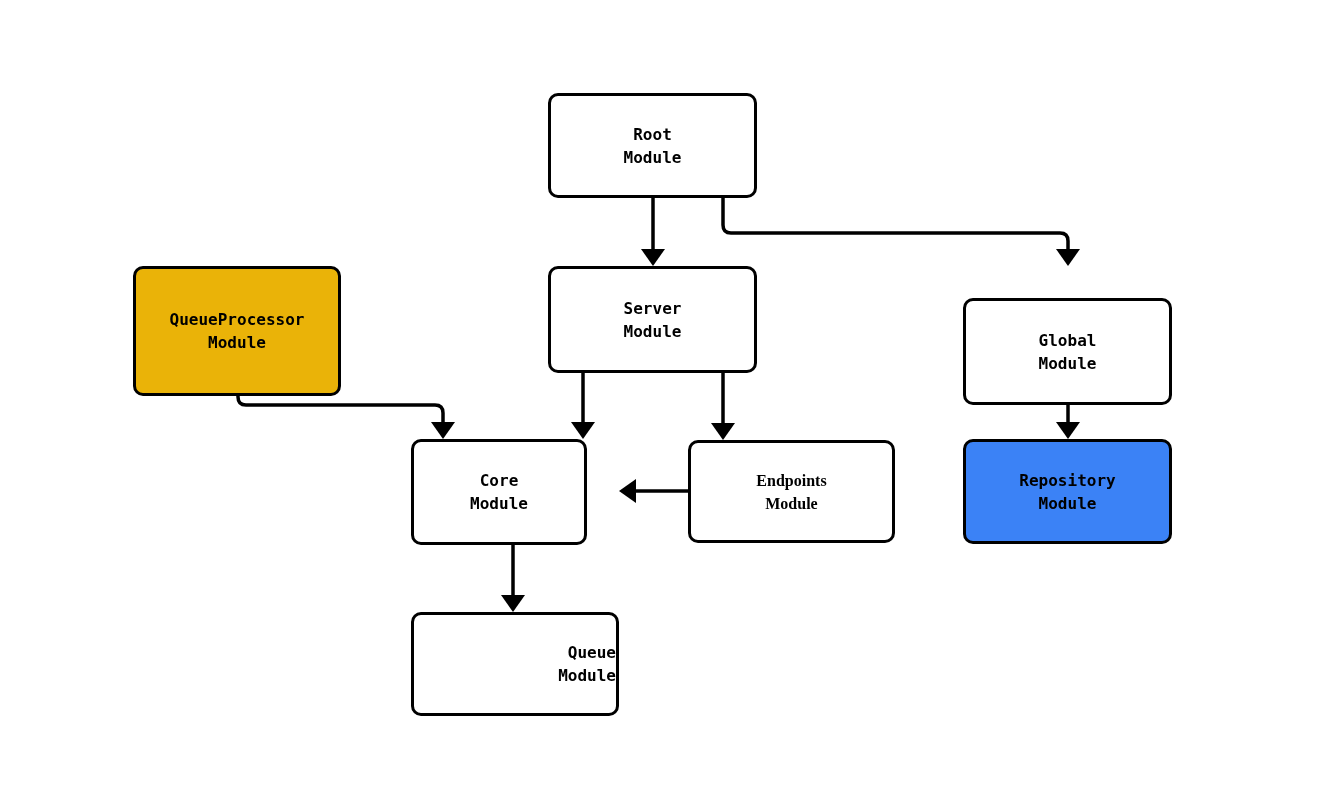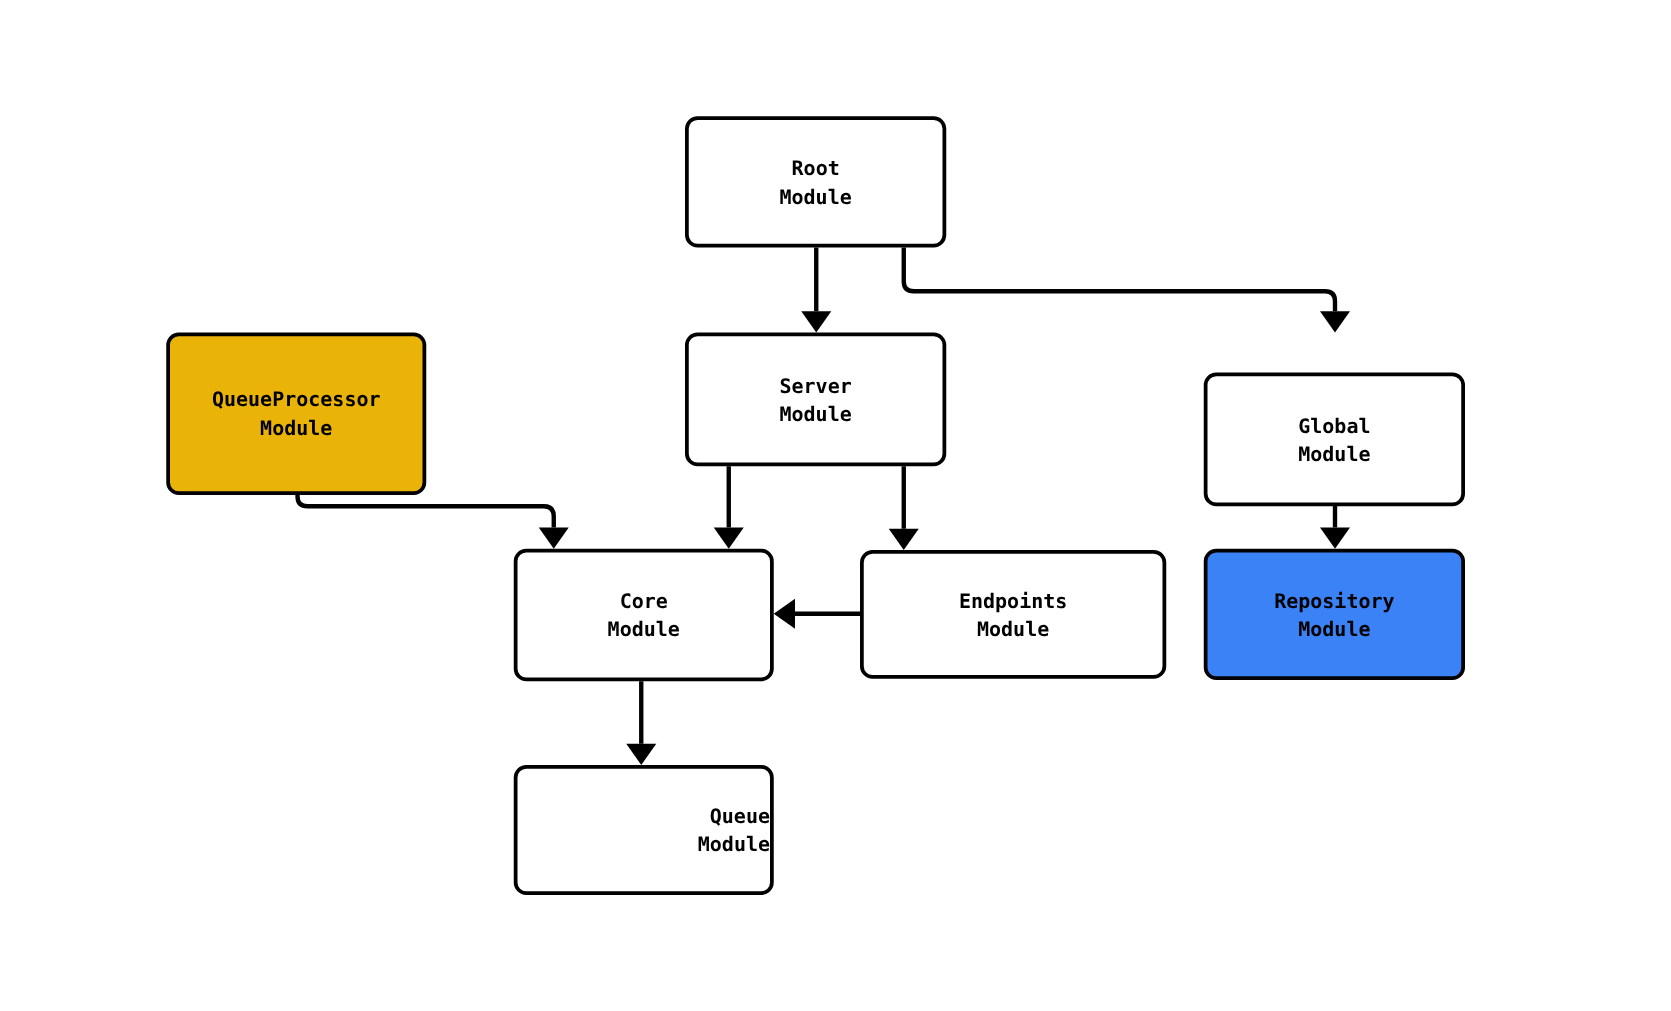--- a/index.html
+++ b/index.html
@@ -81,25 +81,25 @@
         <div class="node-label" style="color: rgb(0, 0, 0);">Module</div>
       </div>
       <div class="node" style="left: 548px; top: 266px; width: 209px; height: 107px; background: rgb(255, 255, 255); border-color: rgb(0, 0, 0);">
         <div class="node-label" style="color: rgb(0, 0, 0);">Server</div>
         <div class="node-label" style="color: rgb(0, 0, 0);">Module</div>
       </div>
       <div class="node" style="left: 963px; top: 266px; width: 209px; height: 107px; background: rgb(255, 255, 255); border-color: rgb(0, 0, 0); margin-top: 32px;">
         <div class="node-label" style="color: rgb(0, 0, 0);">Global</div>
         <div class="node-label" style="color: rgb(0, 0, 0);">Module</div>
       </div>
-      <div class="node" style="left: 411px; top: 439px; width: 208px; height: 106px; background: rgb(255, 255, 255); border-color: rgb(0, 0, 0);">
+      <div class="node" style="left: 411px; top: 439px; width: 176px; height: 106px; background: rgb(255, 255, 255); border-color: rgb(0, 0, 0);">
         <div class="node-label" style="color: rgb(0, 0, 0);">Core</div>
         <div class="node-label" style="color: rgb(0, 0, 0);">Module</div>
       </div>
-      <div class="node" style="left: 688px; top: 440px; width: 245px; height: 103px; background: rgb(255, 255, 255); border-color: rgb(0, 0, 0);">
+      <div class="node" style="left: 688px; top: 440px; width: 207px; height: 103px; background: rgb(255, 255, 255); border-color: rgb(0, 0, 0); font-family: Liberation Serif, serif;">
         <div class="node-label" style="color: rgb(0, 0, 0);">Endpoints</div>
         <div class="node-label" style="color: rgb(0, 0, 0);">Module</div>
       </div>
       <div class="node" style="left: 963px; top: 439px; width: 209px; height: 105px; background: #3b82f6; border-color: rgb(0, 0, 0);">
         <div class="node-label" style="color: rgb(0, 0, 0);">Repository</div>
         <div class="node-label" style="color: rgb(0, 0, 0);">Module</div>
       </div>
       <div class="node" style="left: 411px; top: 612px; width: 208px; height: 104px; background: rgb(255, 255, 255); border-color: rgb(0, 0, 0); align-items: flex-end;">
         <div class="node-label" style="color: rgb(0, 0, 0);">Queue</div>
         <div class="node-label" style="color: rgb(0, 0, 0);">Module</div>

